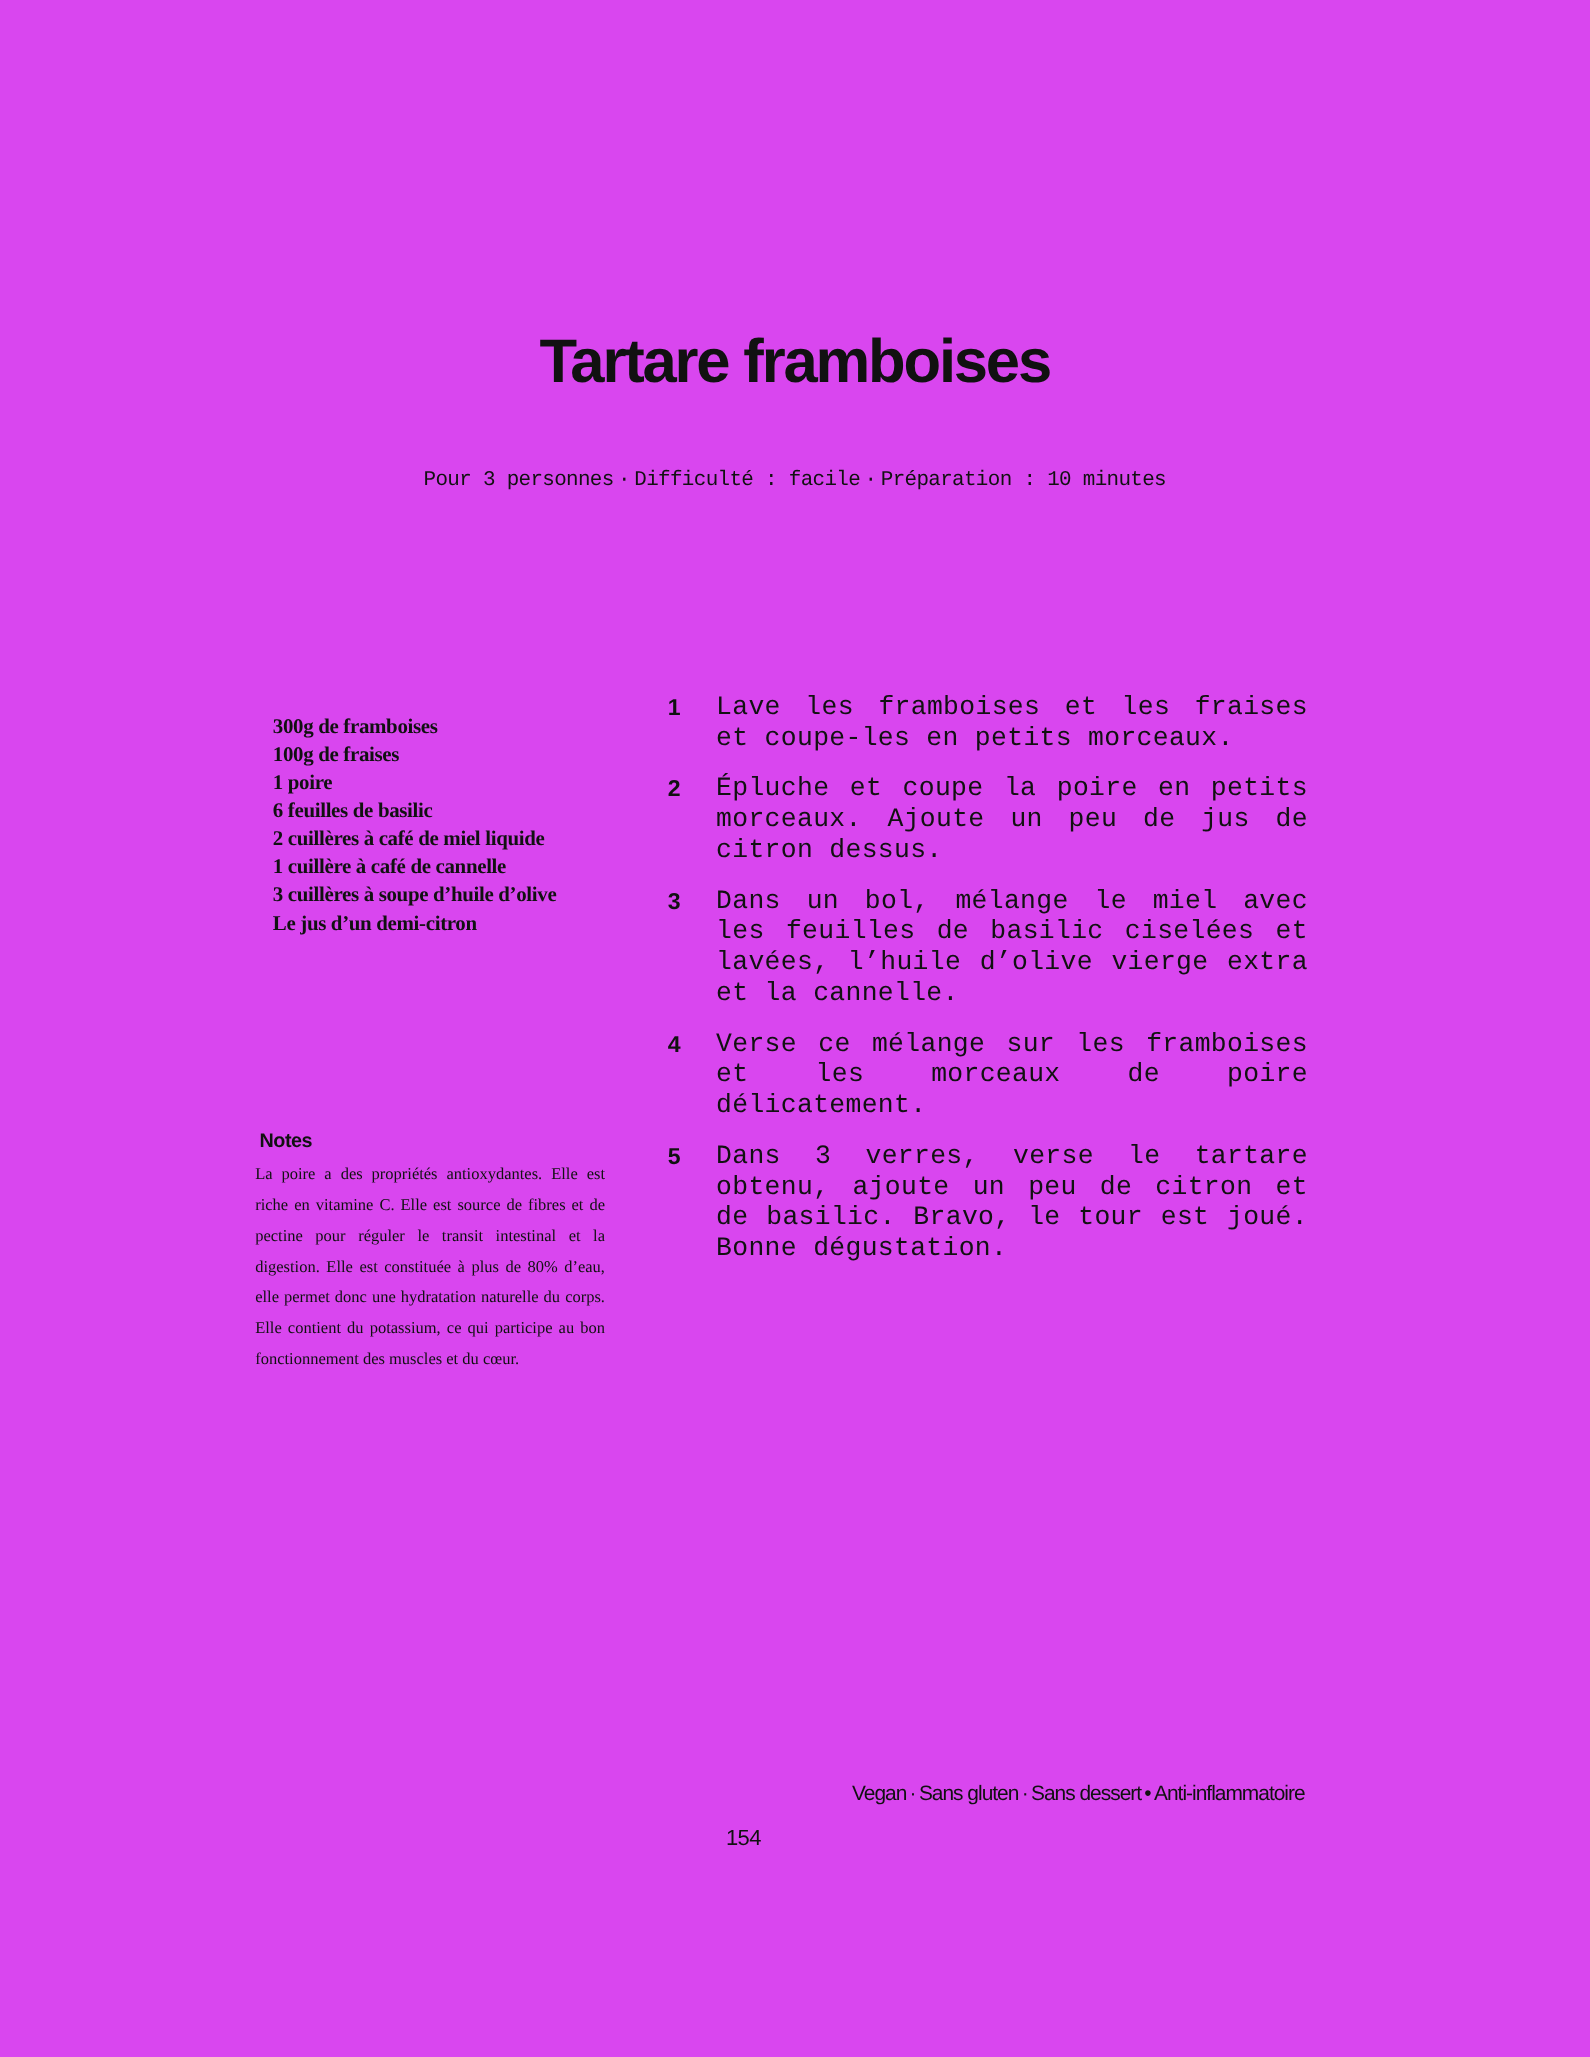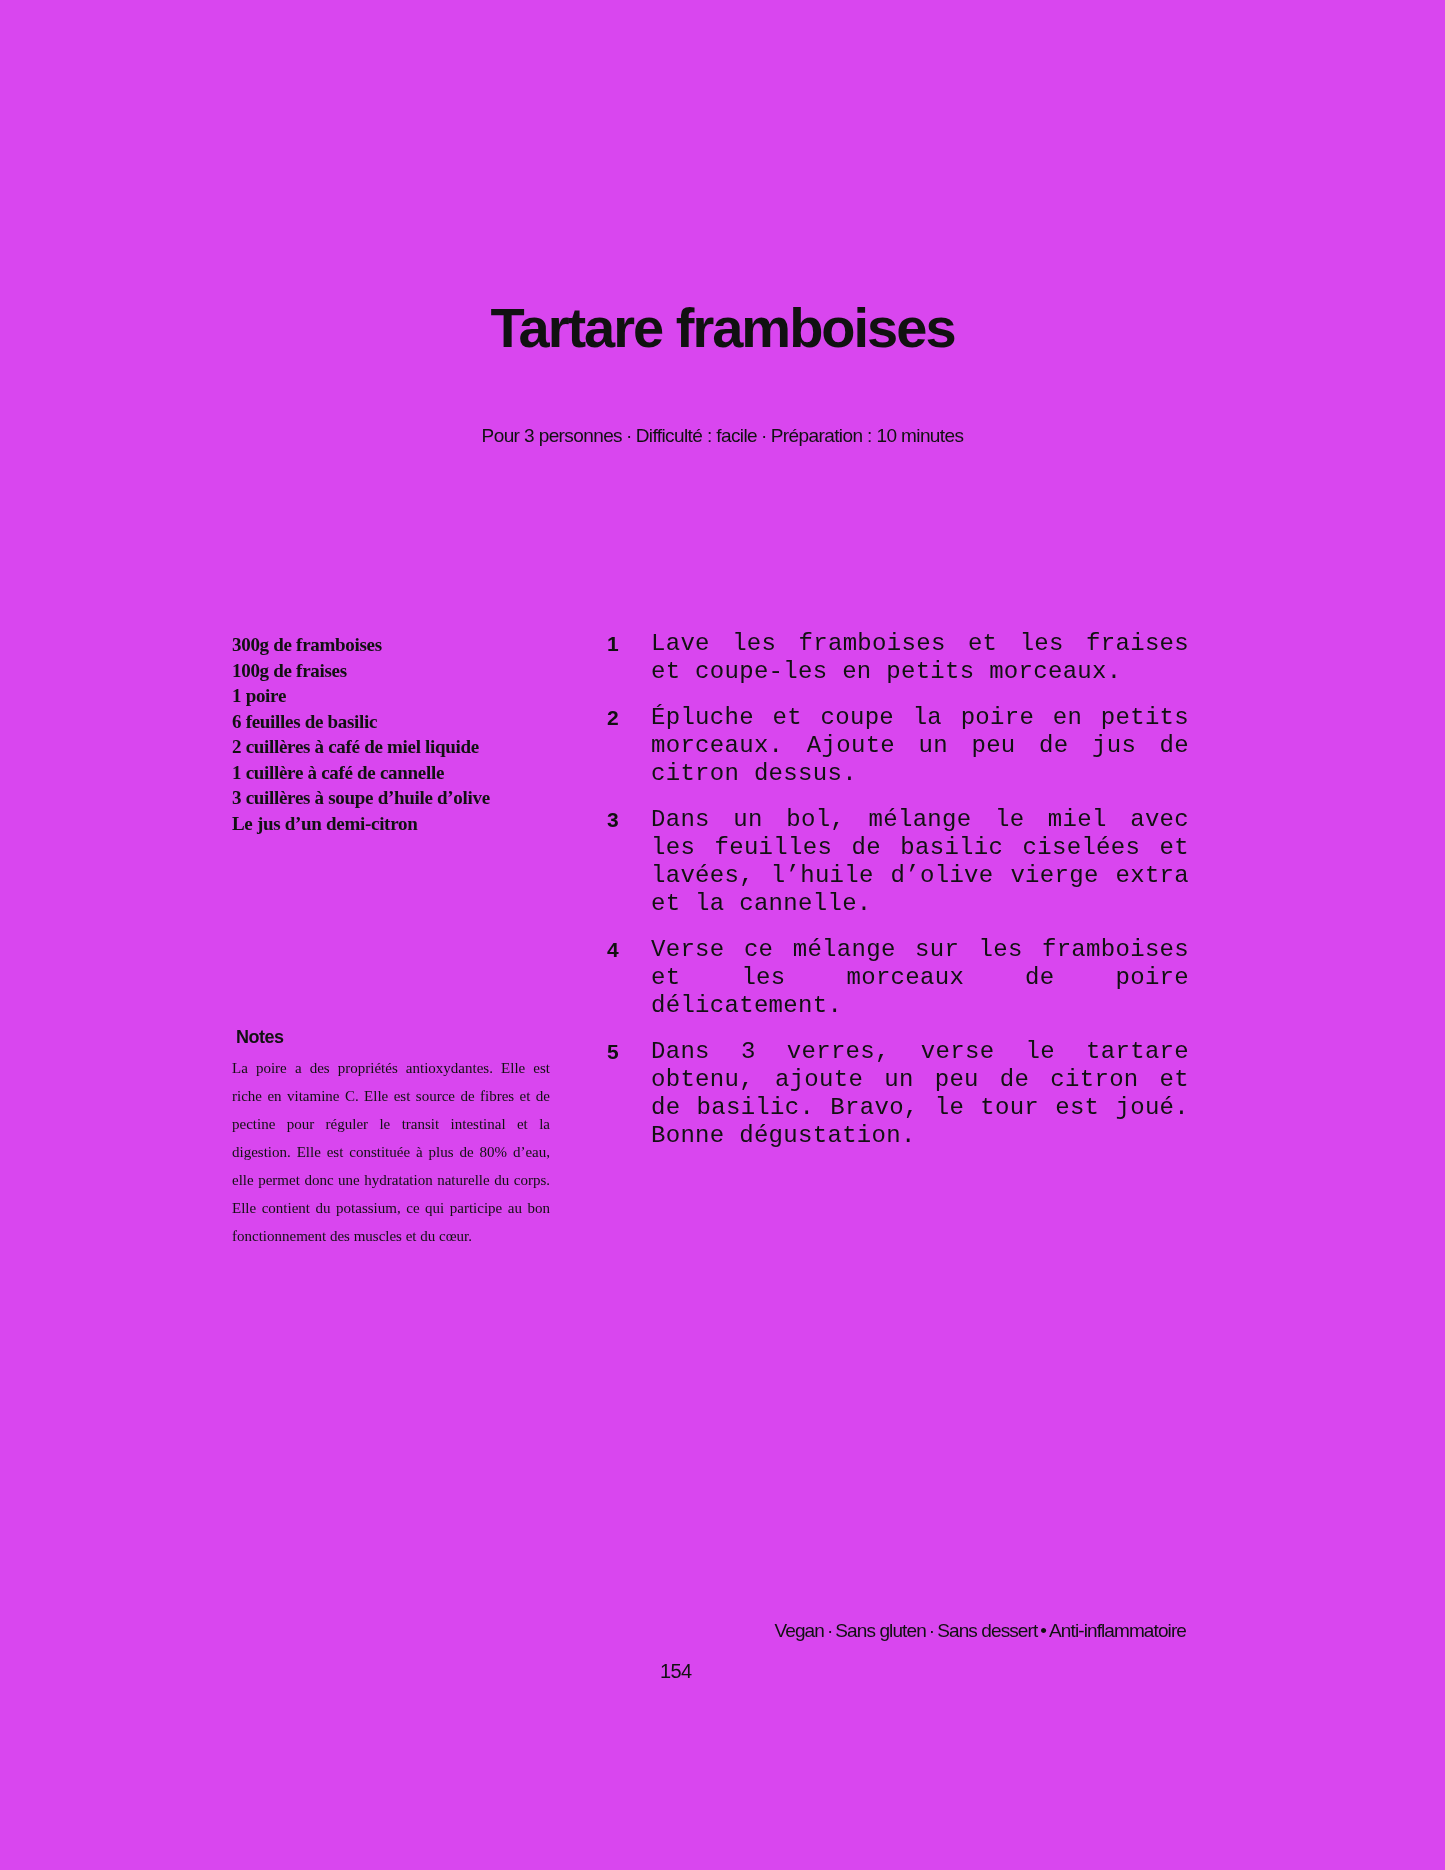--- a/index.html
+++ b/index.html
@@ -33,42 +33,42 @@
       letter-spacing: -2px;
       line-height: 1;
       margin: 0;
     }
     .meta {
       position: absolute;
       left: 0;
       width: 1445px;
       top: 425px;
       text-align: center;
-      font-family: Liberation Sans, sans-serif;
+      font-family: Liberation Mono, monospace;
       font-size: 19px;
       letter-spacing: -0.6px;
     }
     .meta .sep {
       padding: 0 4px;
     }
     .intro {
       position: absolute;
       left: 232px;
       top: 522px;
       font-family: "Liberation Serif", serif;
       font-style: italic;
       font-size: 21px;
       letter-spacing: -0.3px;
     }
     .ingredients {
       position: absolute;
       left: 232px;
       top: 632px;
       width: 320px;
-      margin: 0;
+      margin: 16px;
       padding: 0;
       list-style: none;
       font-family: "Liberation Serif", serif;
       font-weight: 700;
       font-size: 19px;
       line-height: 25.5px;
       letter-spacing: -0.3px;
     }
     .steps {
       position: absolute;

